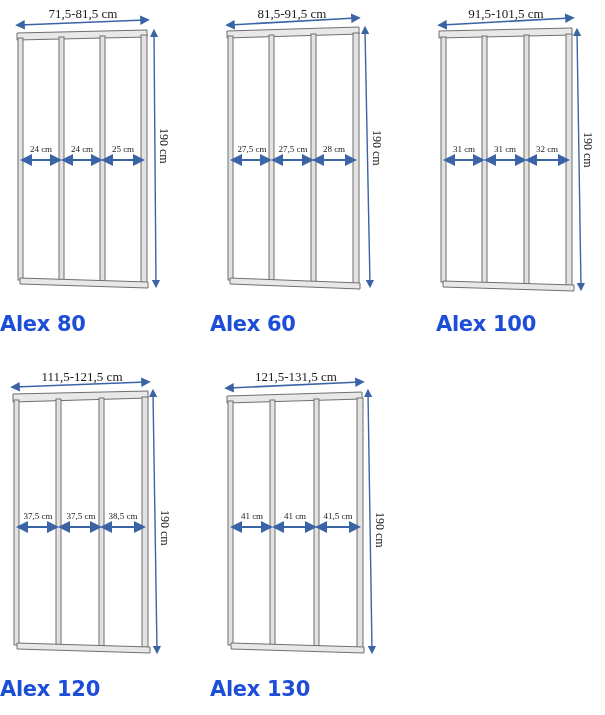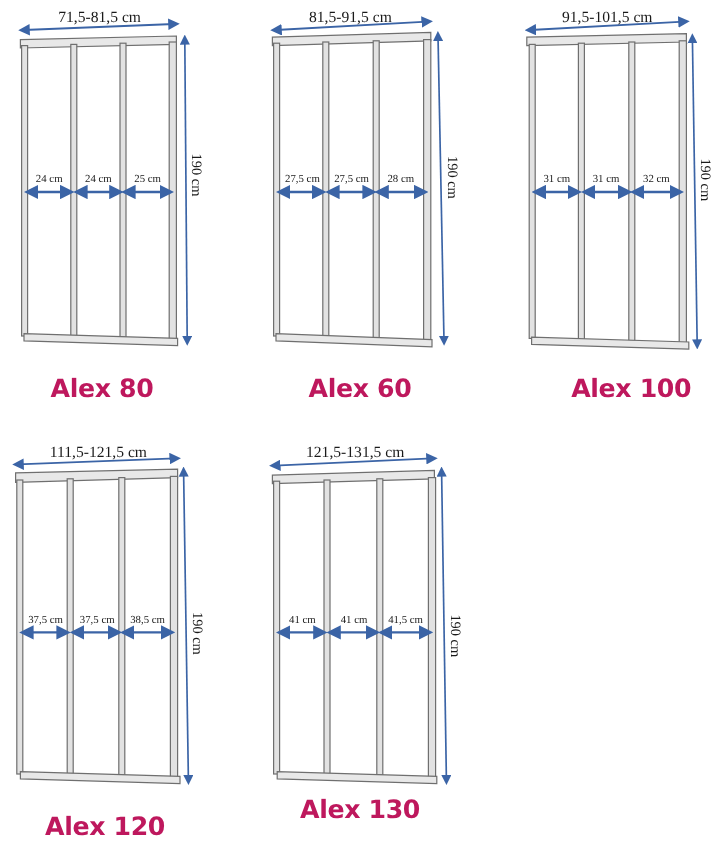--- a/index.html
+++ b/index.html
@@ -8,23 +8,22 @@
   .panel svg { position: absolute; left: 0; top: 0; overflow: visible; }
   .dim-text {
     font-family: "Liberation Serif", "DejaVu Serif", serif;
     fill: #1a1a1a;
   }
   .title {
     position: absolute;
     font-family: "DejaVu Sans", "Liberation Sans", sans-serif;
     font-weight: bold;
     font-size: 21px;
-    color: #be185d;
+    color: #1d4ed8;
     white-space: nowrap;
-    text-align: center;
     letter-spacing: -0.3px;
   }
 </style>
 </head>
 <body>
 
 <div class="panel" style="left:0;top:0;width:200px;height:345px;">
   <svg width="200" height="300">
     <defs>
       <marker id="ah" viewBox="0 0 10 10" refX="5" refY="5" markerWidth="6" markerHeight="6" orient="auto-start-reverse">
@@ -143,14 +142,14 @@
     <line x1="158" y1="33" x2="162" y2="290" stroke="#3b64a6" stroke-width="1.4" marker-start="url(#ah)" marker-end="url(#ah)"></line>
     <text class="dim-text" font-size="12" transform="translate(166,152) rotate(90)">190 cm</text>
     <line x1="26" y1="167" x2="57" y2="167" stroke="#3b64a6" stroke-width="2" marker-start="url(#ah)" marker-end="url(#ah)"></line>
     <line x1="68" y1="167" x2="101" y2="167" stroke="#3b64a6" stroke-width="2" marker-start="url(#ah)" marker-end="url(#ah)"></line>
     <line x1="111" y1="167" x2="145" y2="167" stroke="#3b64a6" stroke-width="2" marker-start="url(#ah)" marker-end="url(#ah)"></line>
     <text class="dim-text" x="42" y="159" font-size="9" text-anchor="middle">41 cm</text>
     <text class="dim-text" x="85" y="159" font-size="9" text-anchor="middle">41 cm</text>
     <text class="dim-text" x="128" y="159" font-size="9" text-anchor="middle">41,5 cm</text>
     <text class="dim-text" x="86" y="21" font-size="13" text-anchor="middle">121,5-131,5 cm</text>
   </svg>
-  <div class="title" style="left:0;top:303px;width:180px;">Alex 130</div>
+  <div class="title" style="left:0;top:317px;width:180px;">Alex 130</div>
 </div>
 
 </body></html>

